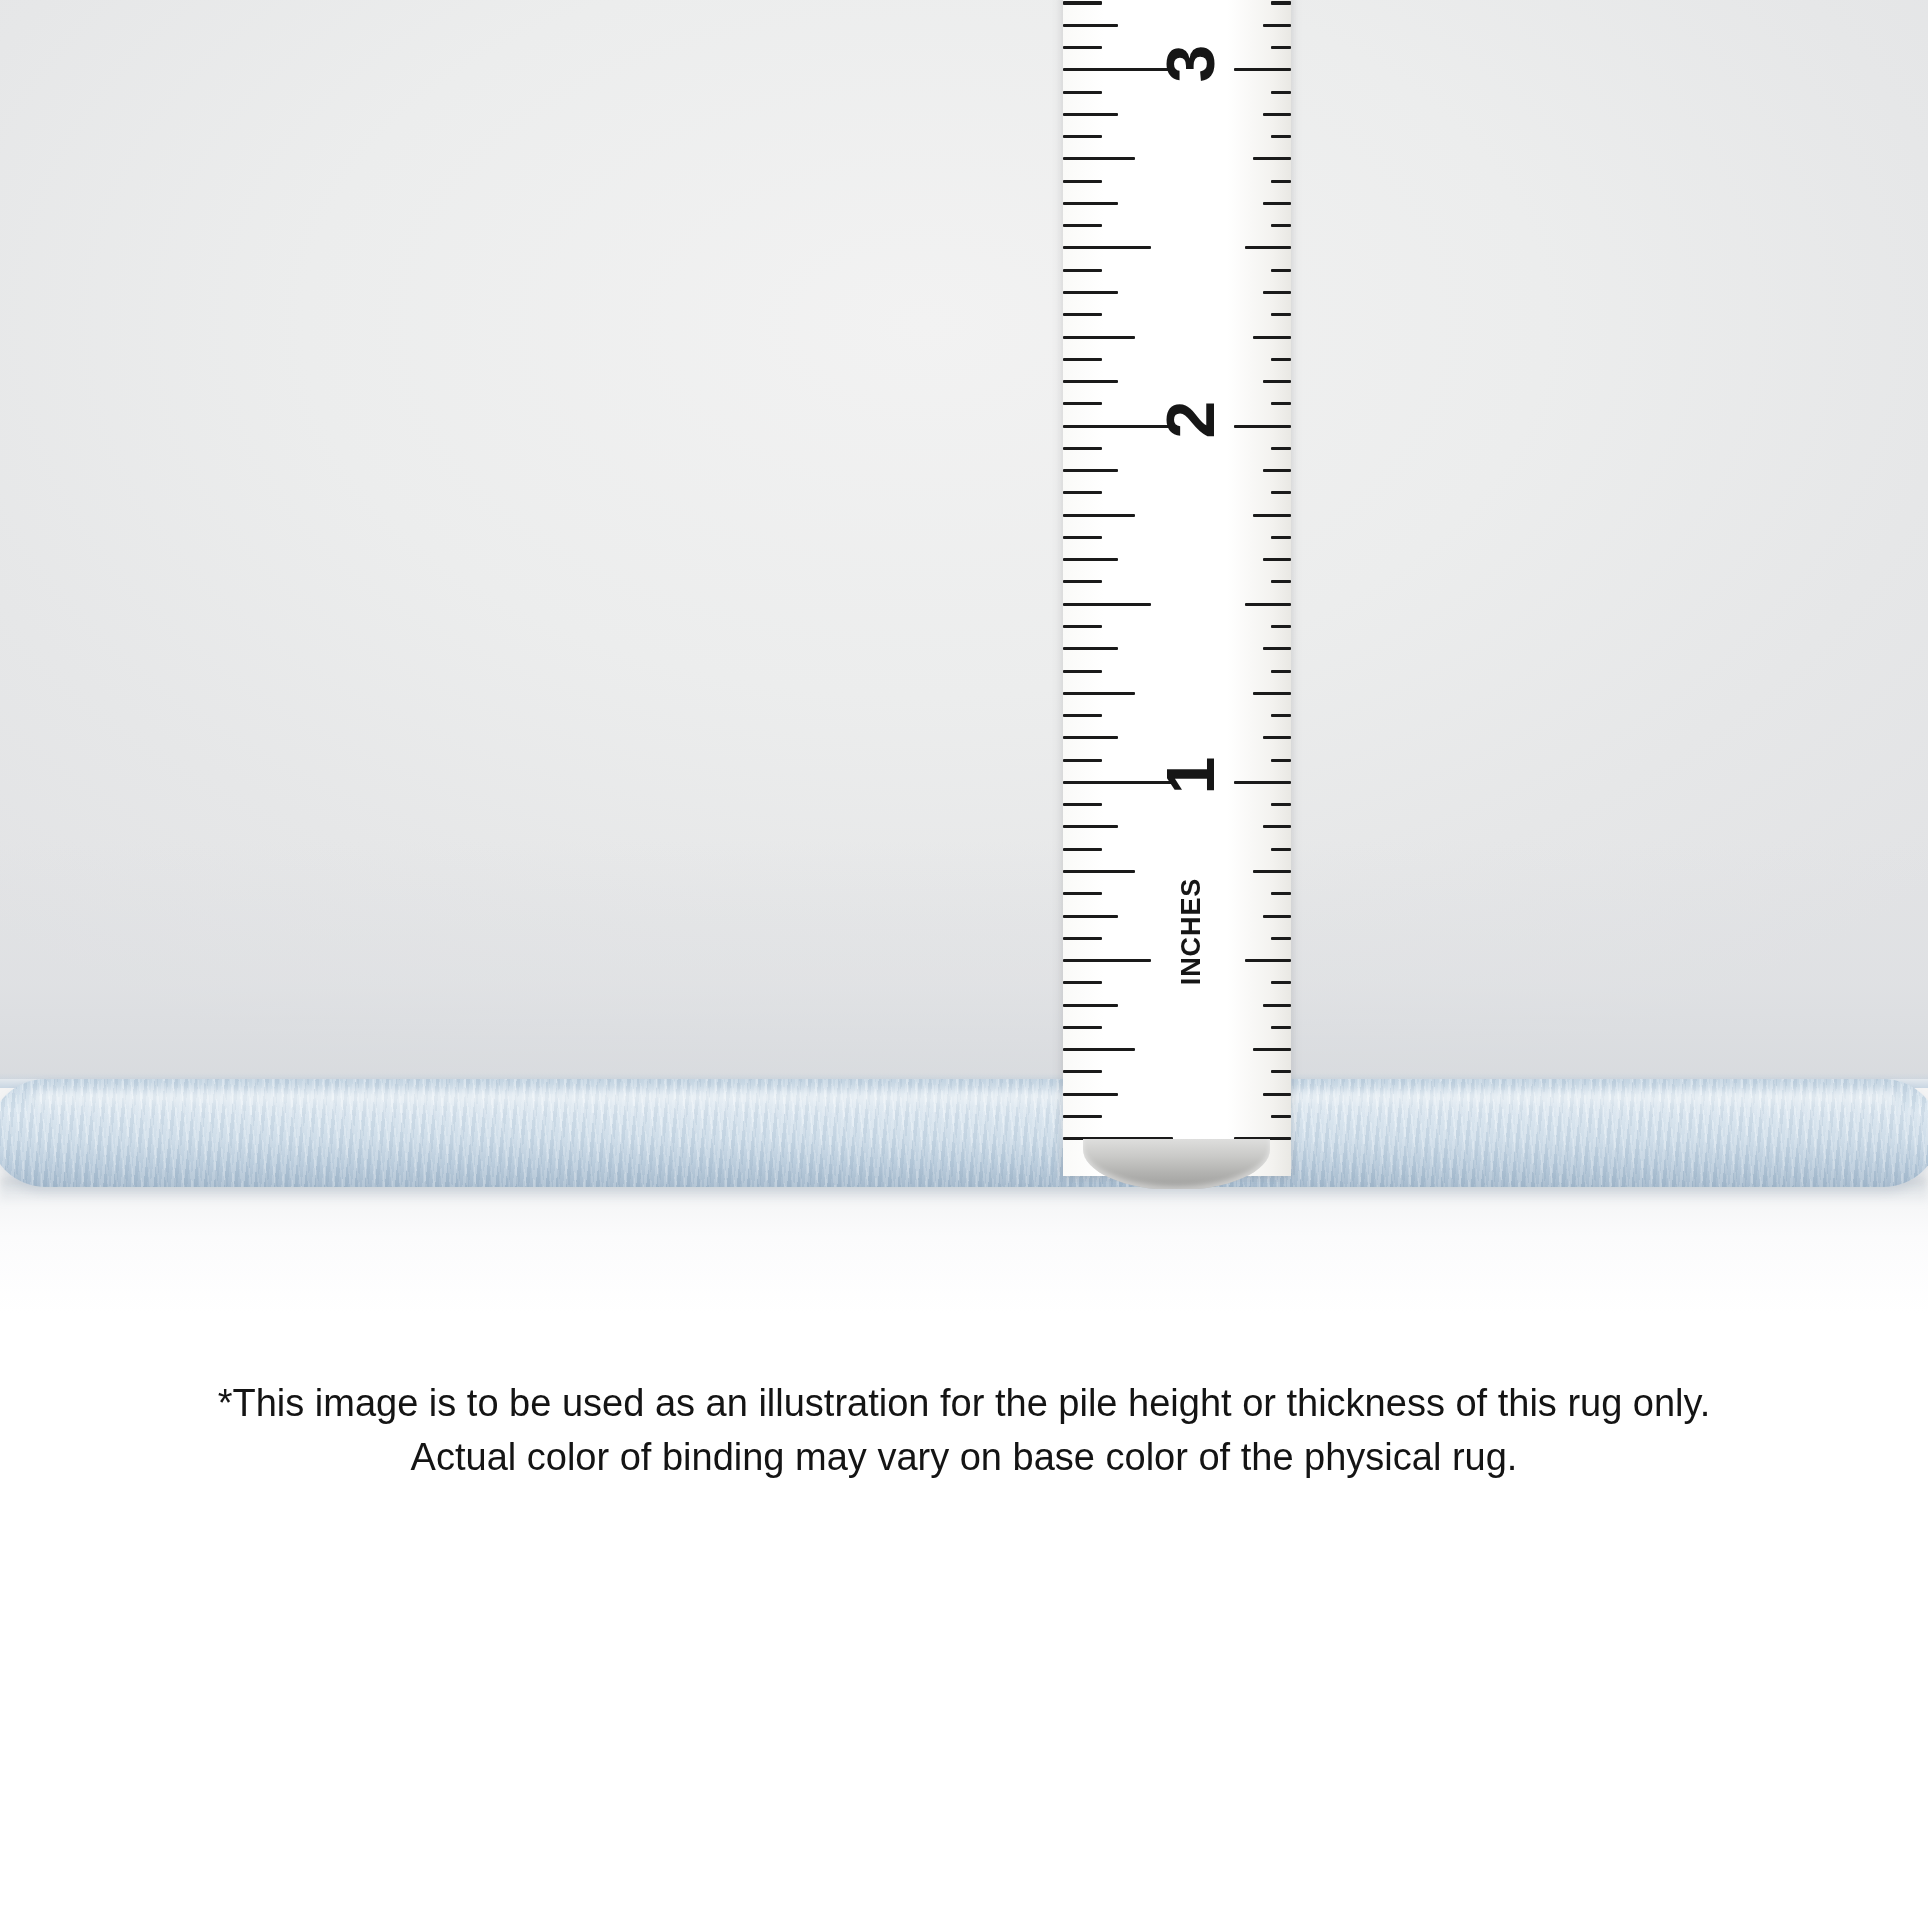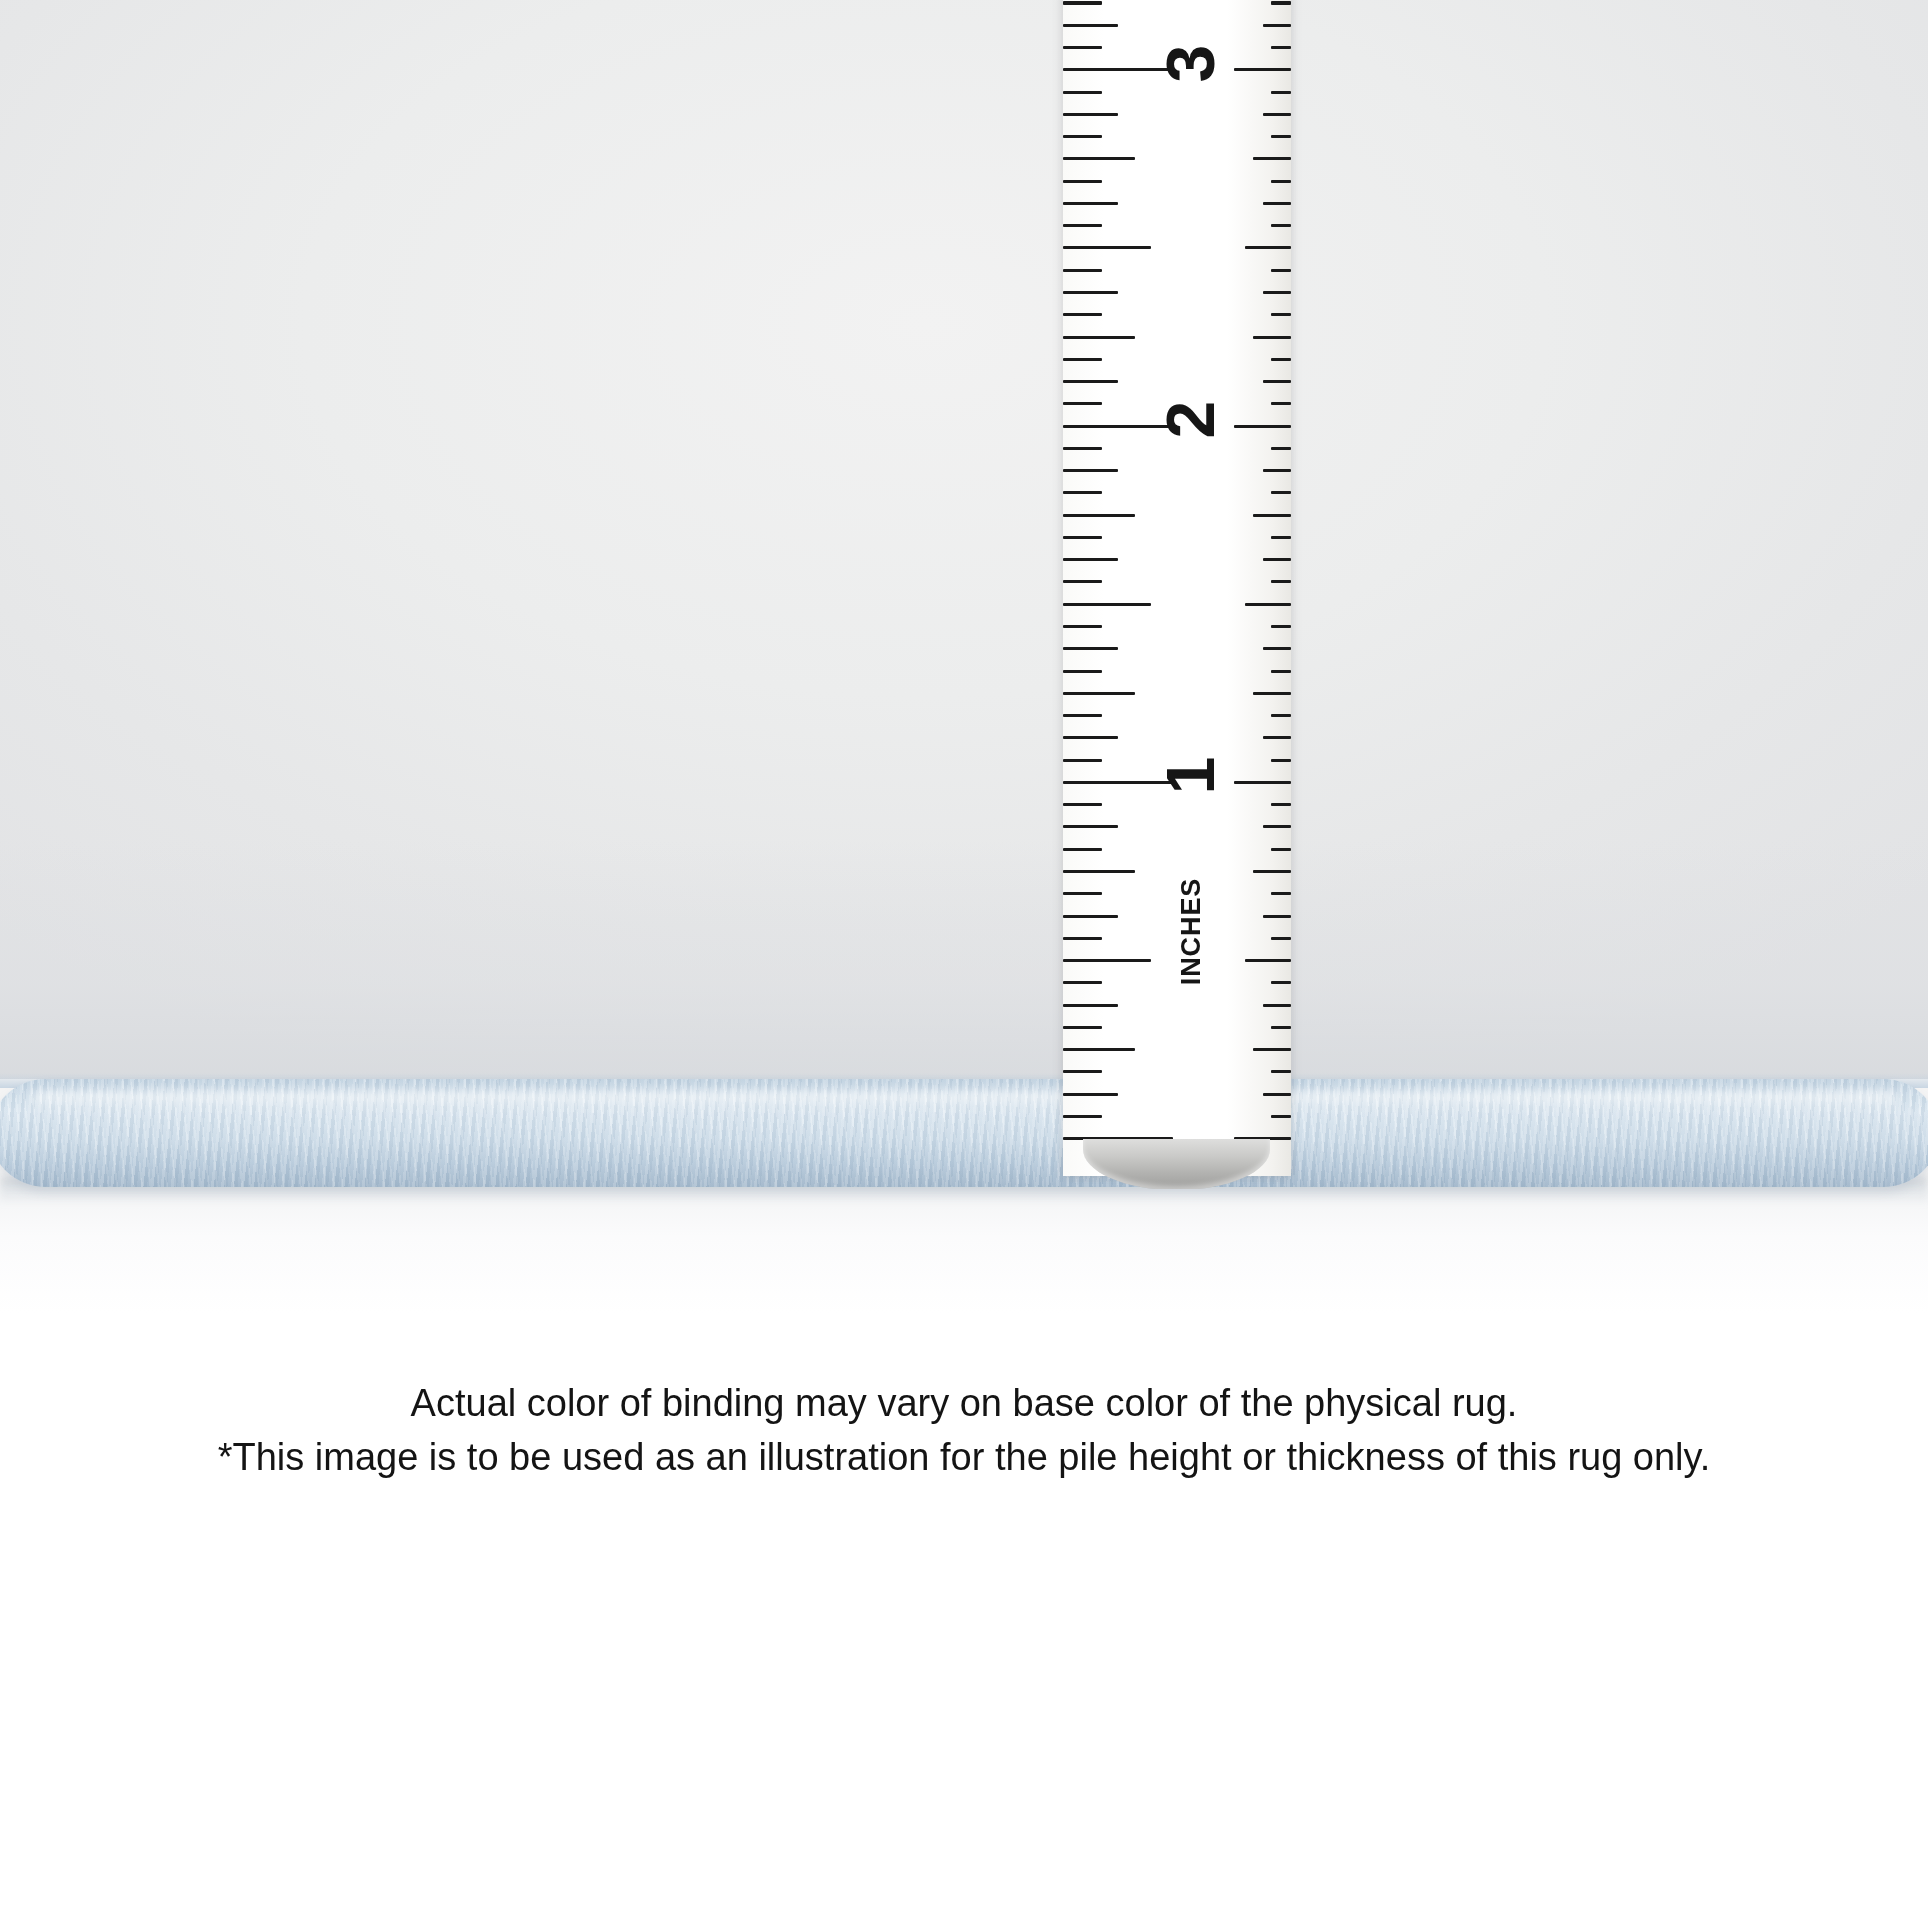--- a/index.html
+++ b/index.html
@@ -359,18 +359,18 @@
           <div class="ruler-label" style="left: 55px; top: 925px; width: 147px; text-align: center;">INCHES</div>
         </div>
     </div>
     <div class="ruler-tip">
       <div class="metal"></div>
     </div>
 
   </div>
 
   <div class="caption">
+    <span class="line">*This image is to be used as an illustration for the pile height or thickness of this rug only.</span>
     <span class="line">Actual color of binding may vary on base color of the physical rug.</span>
-    <span class="line">*This image is to be used as an illustration for the pile height or thickness of this rug only.</span>
   </div>
 
 </div>
 
 
 </body></html>

